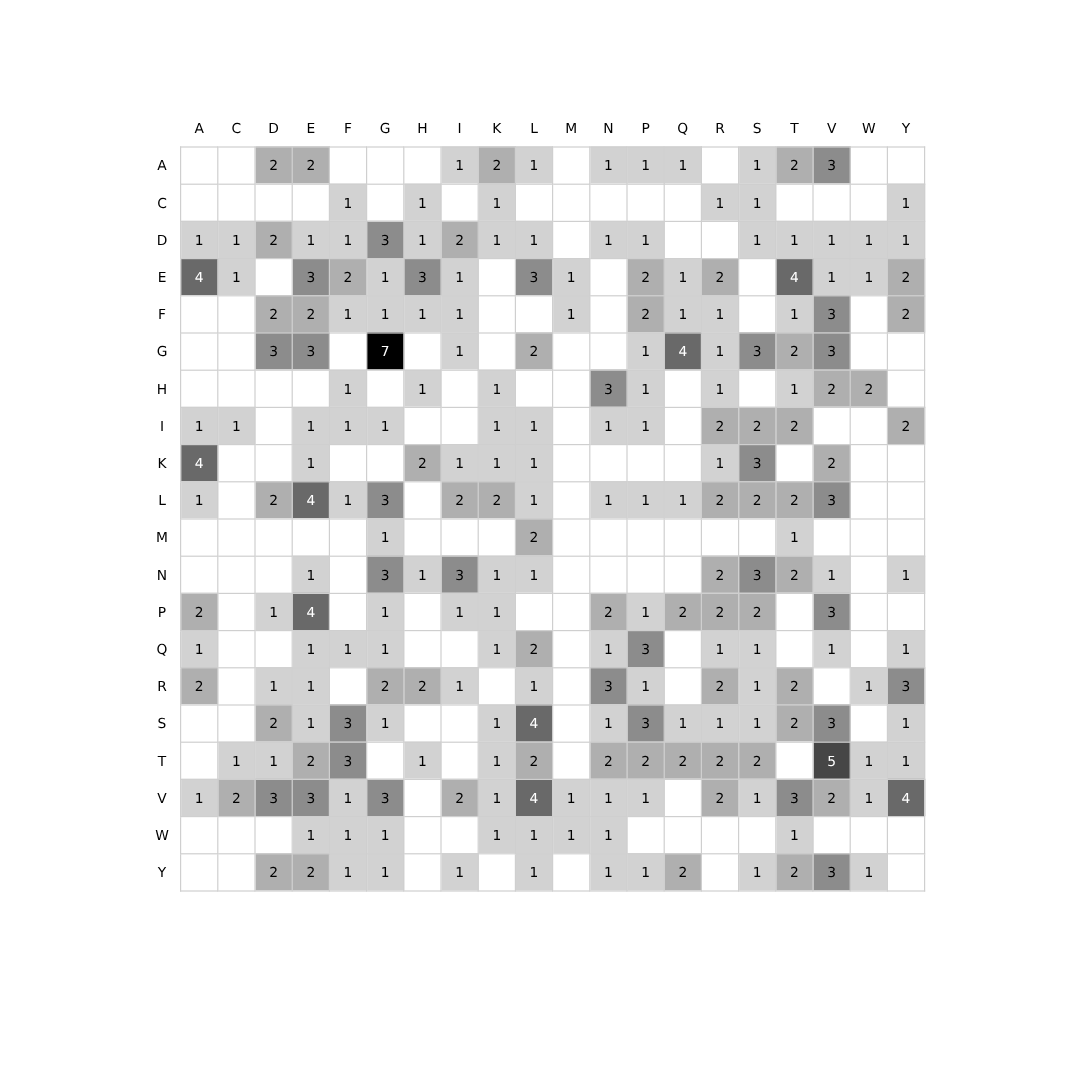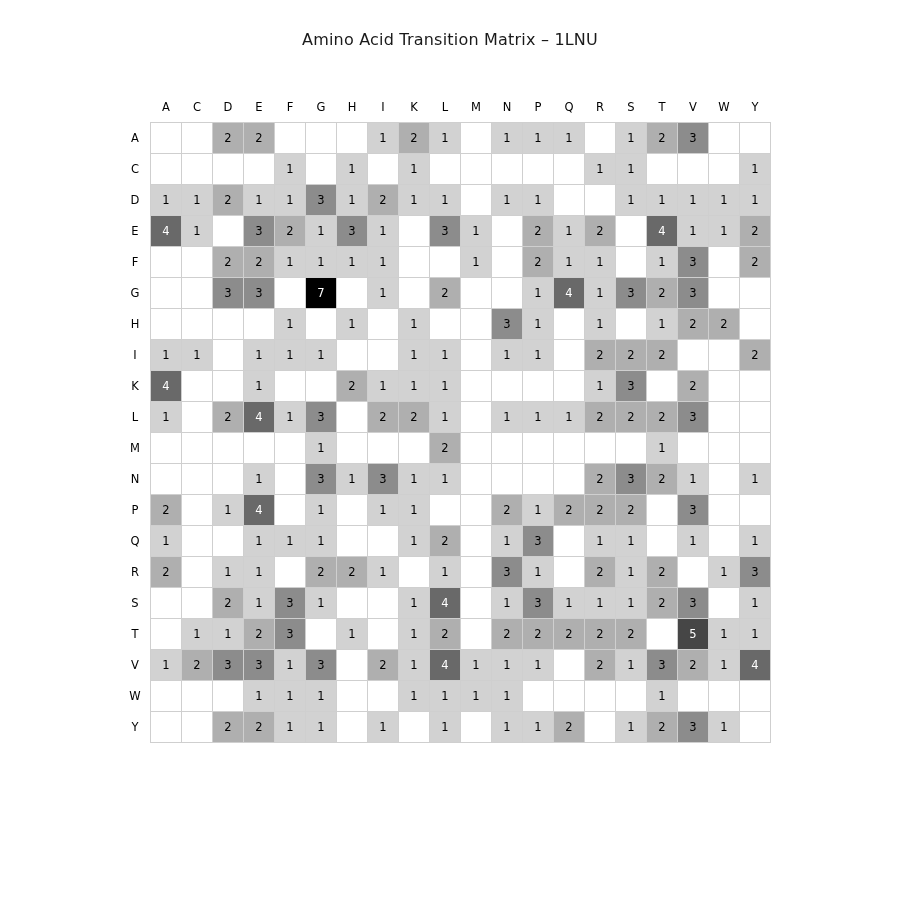--- a/index.html
+++ b/index.html
@@ -68,21 +68,20 @@
   }
   .v-dark {
     color: #ffffff;
   }
 </style>
 </head>
 <body>
 
 <div id="root">
 
-  <div id="title">Amino Acid Transition Matrix – 1LNU</div>
 
   <div id="matrix-wrap">
     <table class="matrix">
       <thead>
         <tr>
           <th class="corner"></th>
         <th class="col-head">A</th>
             <th class="col-head">C</th>
             <th class="col-head">D</th>
             <th class="col-head">E</th>

